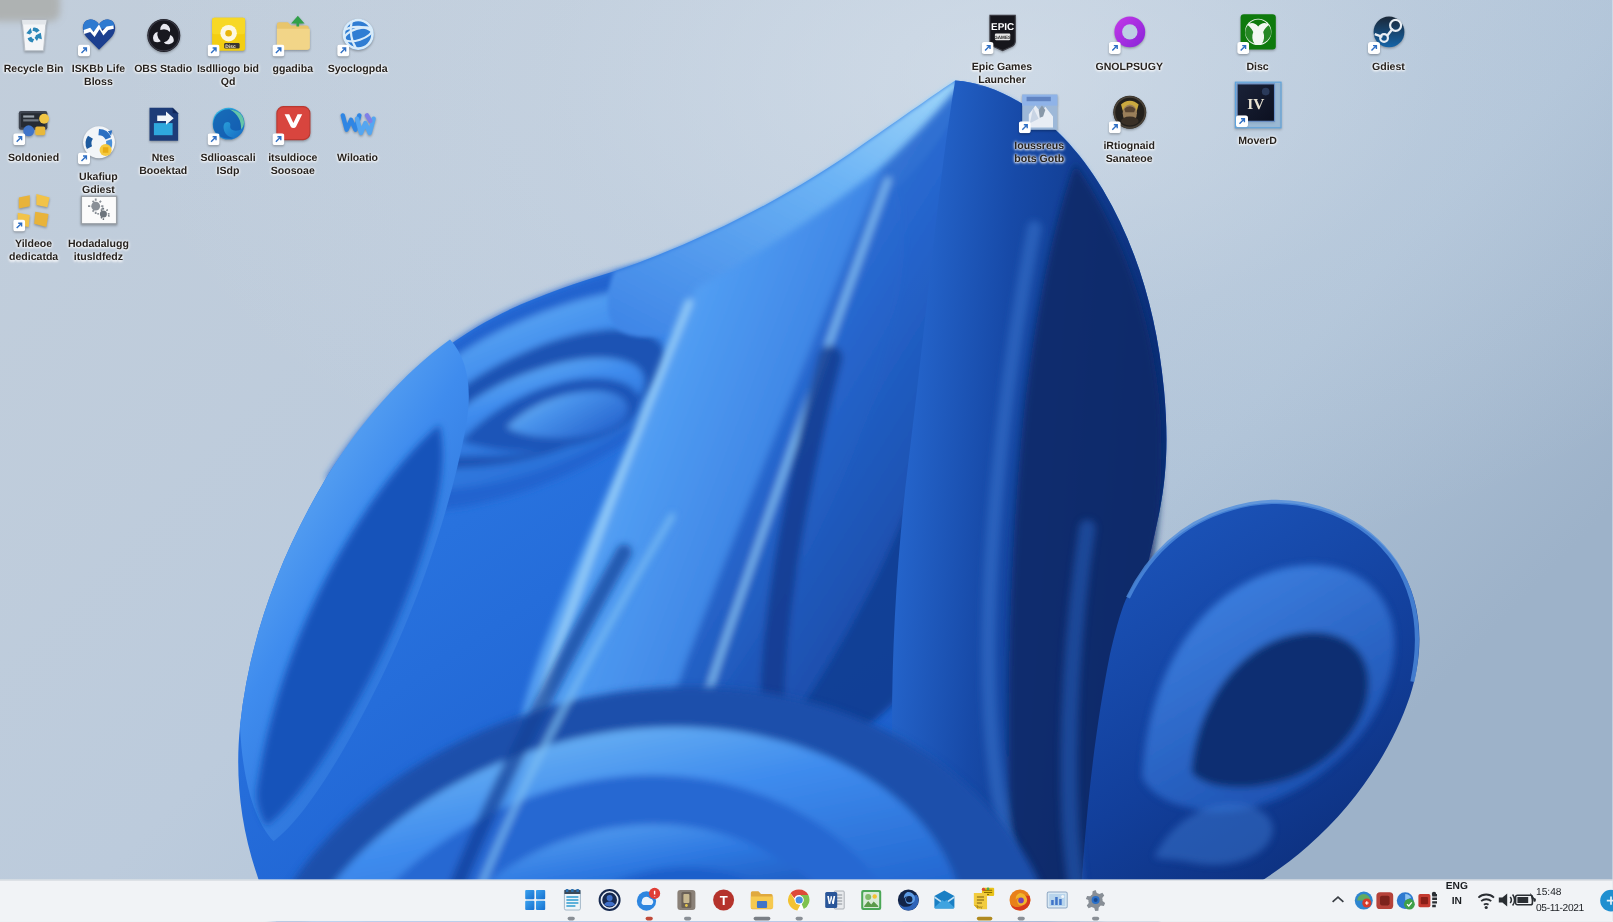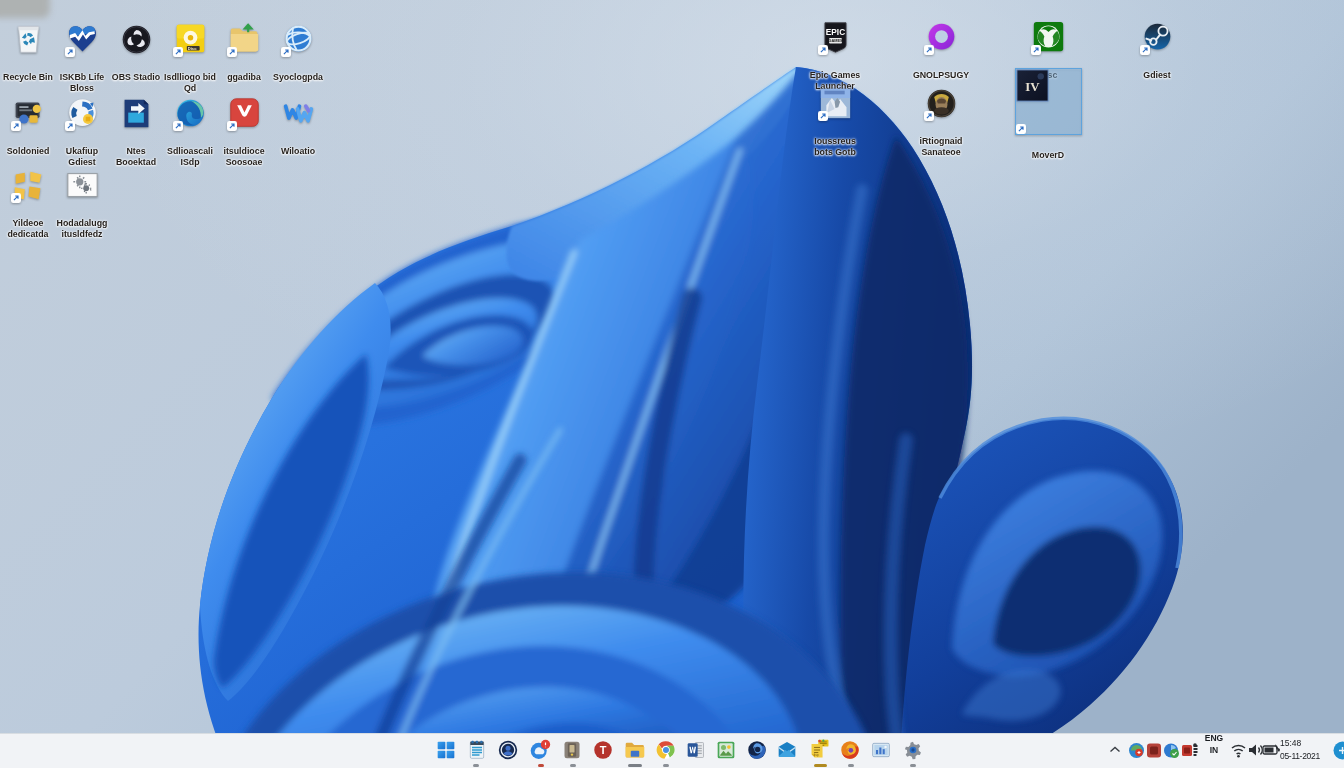--- a/index.html
+++ b/index.html
@@ -1,20 +1,20 @@
 <!DOCTYPE html>
 <html><head>
 <meta charset="utf-8">
 <style>
 html,body{margin:0;padding:0;width:1344px;height:768px;overflow:hidden;
  font-family:"Liberation Sans",sans-serif;}
 #desk{position:absolute;left:0;top:0;width:1344px;height:768px;}
 #wall{position:absolute;left:0;top:0;}
 .dicon{position:absolute;width:80px;text-align:center;}
-.ig{position:relative;width:33px;height:33px;margin:16px auto;filter:drop-shadow(0 1px 1px rgba(0,0,0,.30));}
+.ig{position:relative;width:33px;height:33px;margin:6px auto;filter:drop-shadow(0 1px 1px rgba(0,0,0,.30));}
 .ig > svg{position:absolute;left:0;top:0;width:33px;height:33px;}
 .sc{position:absolute;left:-1px;bottom:-1px;width:10px;height:10px;}
 .sc svg{position:absolute;left:0;top:0;width:10px;height:10px;display:block;}
 .lbl{margin-top:3px;font-size:8.8px;font-weight:700;line-height:1.3;color:#26221f;
  text-shadow:0 0 2px rgba(255,255,255,.95),0 0 3px rgba(255,255,255,.85),0 1px 2px rgba(255,255,255,.9);}
 .sel{background:rgba(140,190,235,.45);outline:1.5px solid #5ea3dd;}
 #bar{position:absolute;left:0;top:733px;width:1344px;height:35px;background:#f1f3f6;
  border-top:1px solid #d8dde2;box-sizing:border-box;}
 .tb{position:absolute;top:740px;width:20px;height:20px;}
 .tb22{width:22px !important;height:22px !important;top:739px !important;}
@@ -265,21 +265,21 @@
  </svg>
           <span class="sc">
             <svg width="11" height="11" viewBox="0 0 11 11">
               <rect width="11" height="11" rx="2.5" fill="#fff"></rect>
               <path d="M3.2 7.8 L7.5 3.5 M4.6 3.3 h3.1 v3.1" stroke="#2f6fc4" stroke-width="1.3" fill="none"></path>
             </svg>
           </span>
         </div>
  <div class="lbl">Soldonied</div>
 </div>
-<div class="dicon" style="left:42px;top:81px;">
+<div class="dicon" style="left:42px;top:97px;">
  <div class="ig">
           <svg width="36" height="36" viewBox="0 0 36 36">
   <circle cx="18" cy="17" r="14.5" fill="#f2f5f8"></circle>
   <path d="M18 5 a12 12 0 0 1 11 7.5 l-5 2 a7 7 0 0 0 -6.5 -4 Z" fill="#2a6fc2"></path>
   <path d="M29.5 14 a12 12 0 0 1 -2.5 11.5 l-4.2 -3.5 a7 7 0 0 0 1.6 -6.2 Z" fill="#4a90d9"></path>
   <path d="M7 23 a12 12 0 0 1 1 -12 l4.5 2.8 a7 7 0 0 0 -0.8 6.8 Z" fill="#1d5a9e"></path>
   <path d="M26 7 l4 -1 -1 5 Z" fill="#2a6fc2"></path>
   <circle cx="24" cy="24" r="5.5" fill="#f5c93f"></circle>
   <rect x="21.5" y="21.5" width="5" height="5" fill="#e8ac14"></rect>
  </svg>
@@ -481,21 +481,21 @@
           <span class="sc">
             <svg width="11" height="11" viewBox="0 0 11 11">
               <rect width="11" height="11" rx="2.5" fill="#fff"></rect>
               <path d="M3.2 7.8 L7.5 3.5 M4.6 3.3 h3.1 v3.1" stroke="#2f6fc4" stroke-width="1.3" fill="none"></path>
             </svg>
           </span>
         </div>
  <div class="lbl">Gdiest</div>
 </div>
 
-<div class="dicon" style="left:795px;top:71px;">
+<div class="dicon" style="left:826px;top:71px;">
  <div class="ig">
           <svg width="36" height="36" viewBox="0 0 36 36">
   <rect x="2" y="2" width="32" height="32" fill="#9db8d8"></rect>
   <rect x="2" y="2" width="32" height="10" fill="#8fb3e8"></rect>
   <path d="M8 20 l6 -8 5 6 4 -5 7 9 v10 h-22 Z" fill="#e8edf4"></path>
   <path d="M12 14 l5 10 -8 4 Z" fill="#c8d4e4"></path>
   <rect x="6" y="4" width="22" height="4" fill="#5578b8" opacity="0.8"></rect>
   <path d="M17 16 l3 -4 3 4 -2 6 -3 1 Z" fill="#8898a8"></path>
  </svg>
           <span class="sc">
@@ -520,21 +520,21 @@
           <span class="sc">
             <svg width="11" height="11" viewBox="0 0 11 11">
               <rect width="11" height="11" rx="2.5" fill="#fff"></rect>
               <path d="M3.2 7.8 L7.5 3.5 M4.6 3.3 h3.1 v3.1" stroke="#2f6fc4" stroke-width="1.3" fill="none"></path>
             </svg>
           </span>
         </div>
  <div class="lbl">iRtiognaid<br>Sanateoe</div>
 </div>
 <div class="dicon" style="left:1008px;top:71px;">
- <div class="ig sel" style="padding:16px;margin-top:-2px;">
+ <div class="ig sel" style="padding:2px;margin-top:-2px;">
           <svg width="36" height="36" viewBox="0 0 36 36">
   <defs>
               <linearGradient id="giv" x1="0" y1="0" x2="1" y2="1">
                 <stop offset="0" stop-color="#1a2238"></stop>
                 <stop offset="1" stop-color="#0c1020"></stop>
               </linearGradient>
               <filter id="soft" x="-20%" y="-20%" width="140%" height="140%">
                 <feGaussianBlur stdDeviation="3"></feGaussianBlur>
               </filter>
 <filter id="soft2" x="-30%" y="-30%" width="160%" height="160%">

